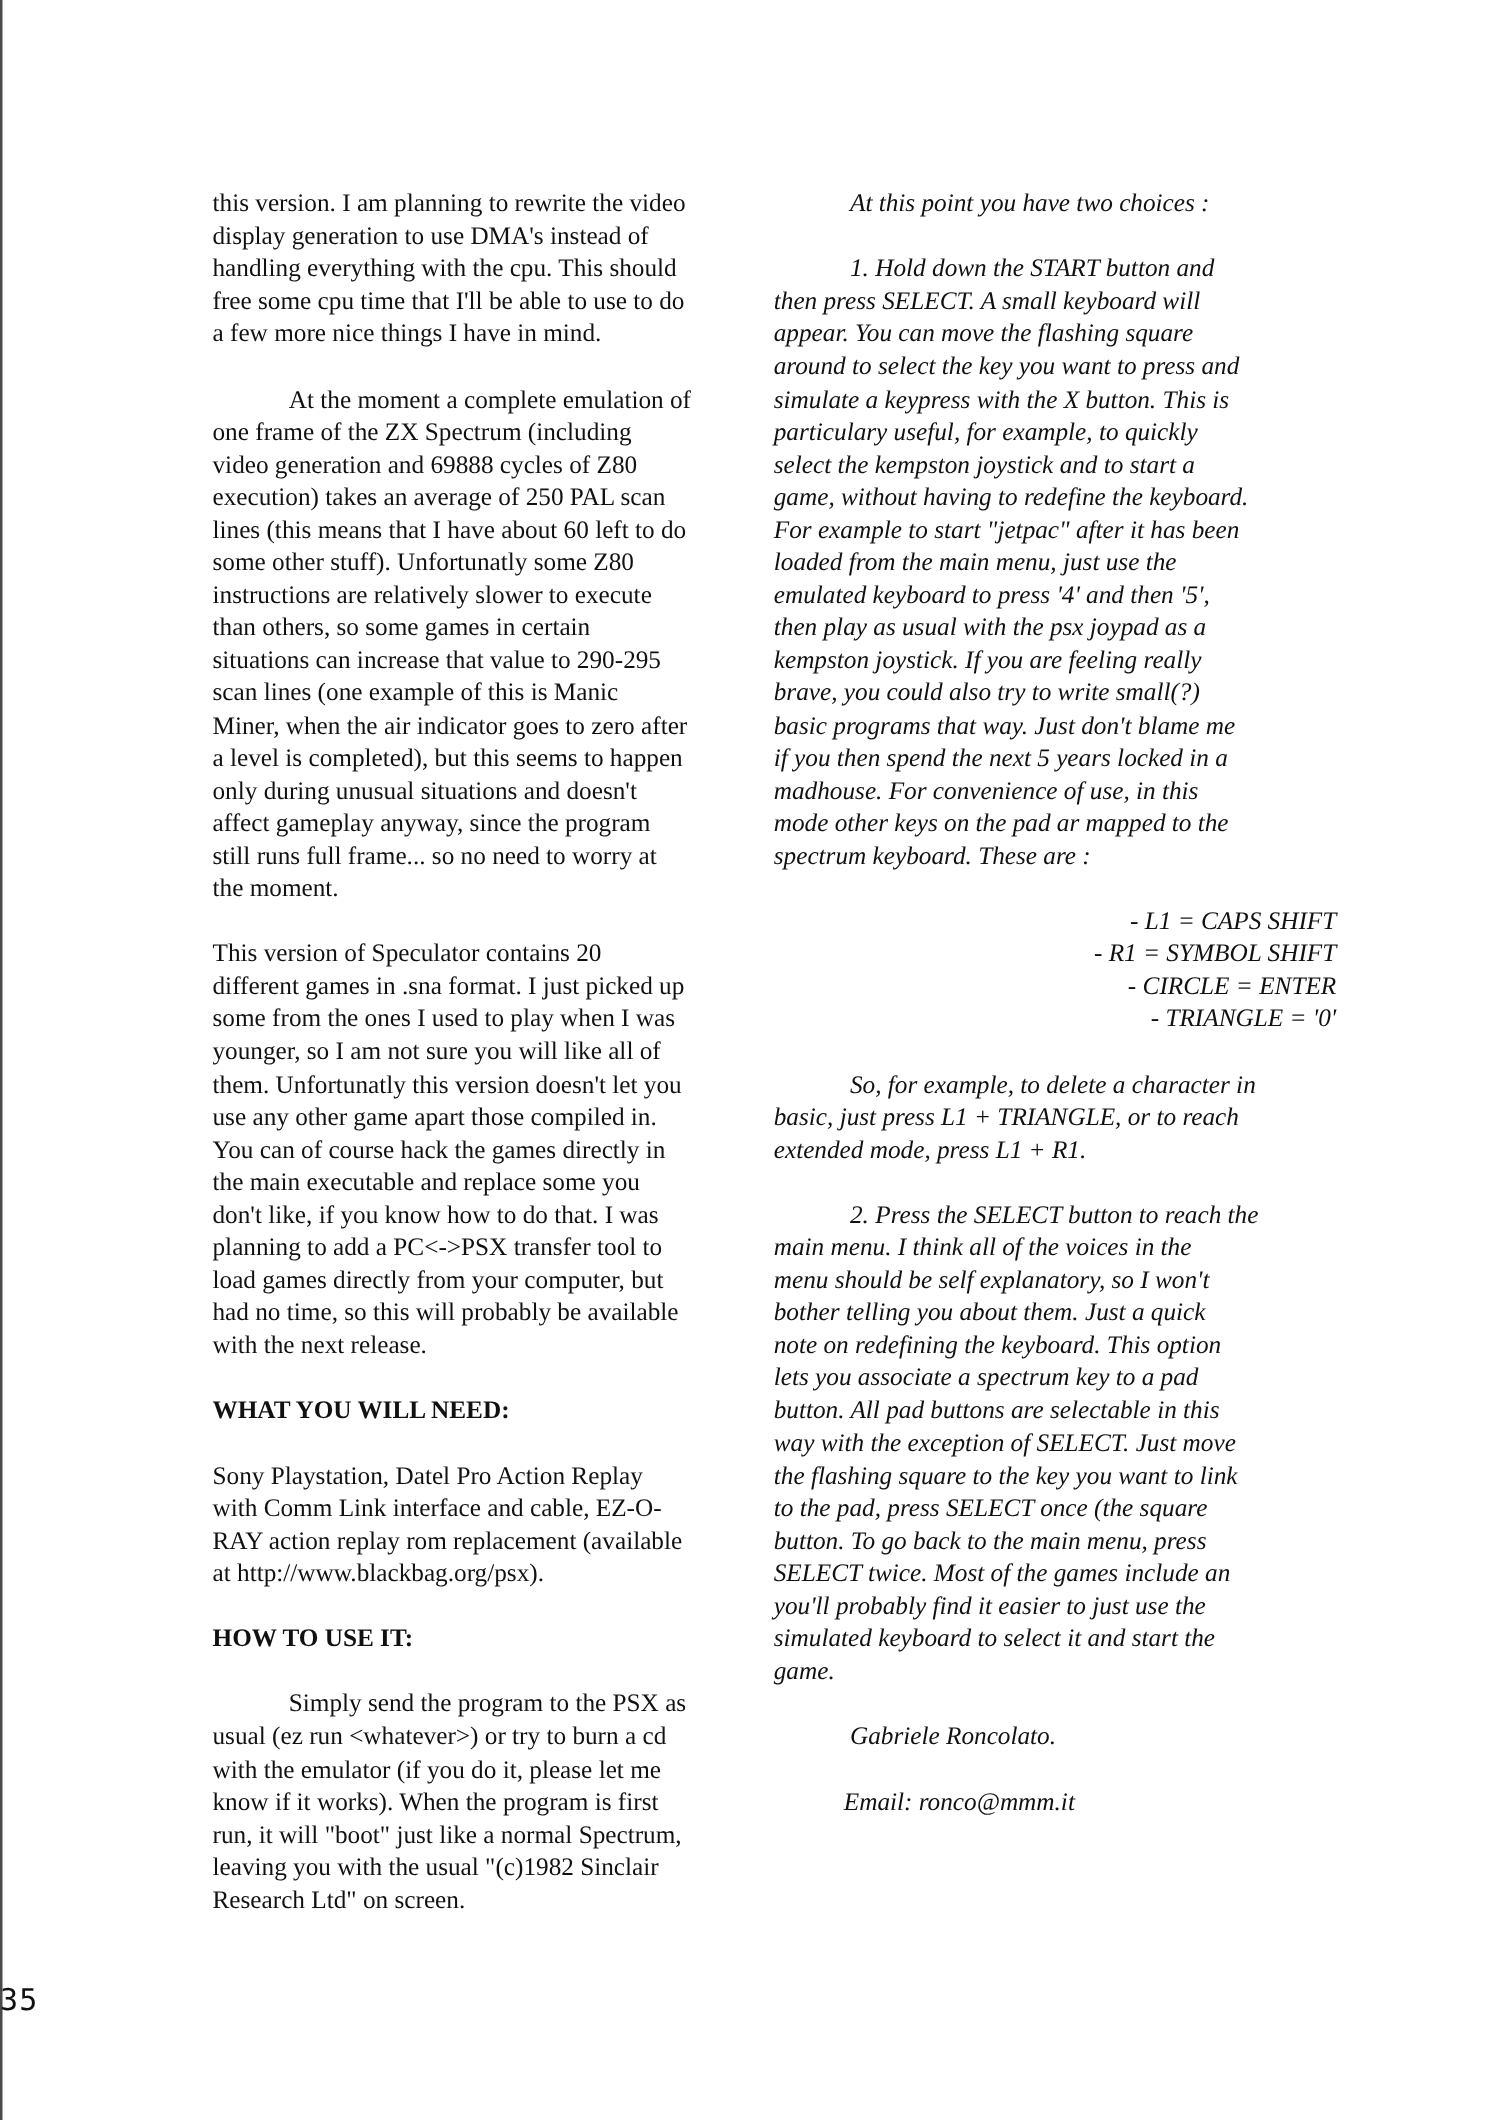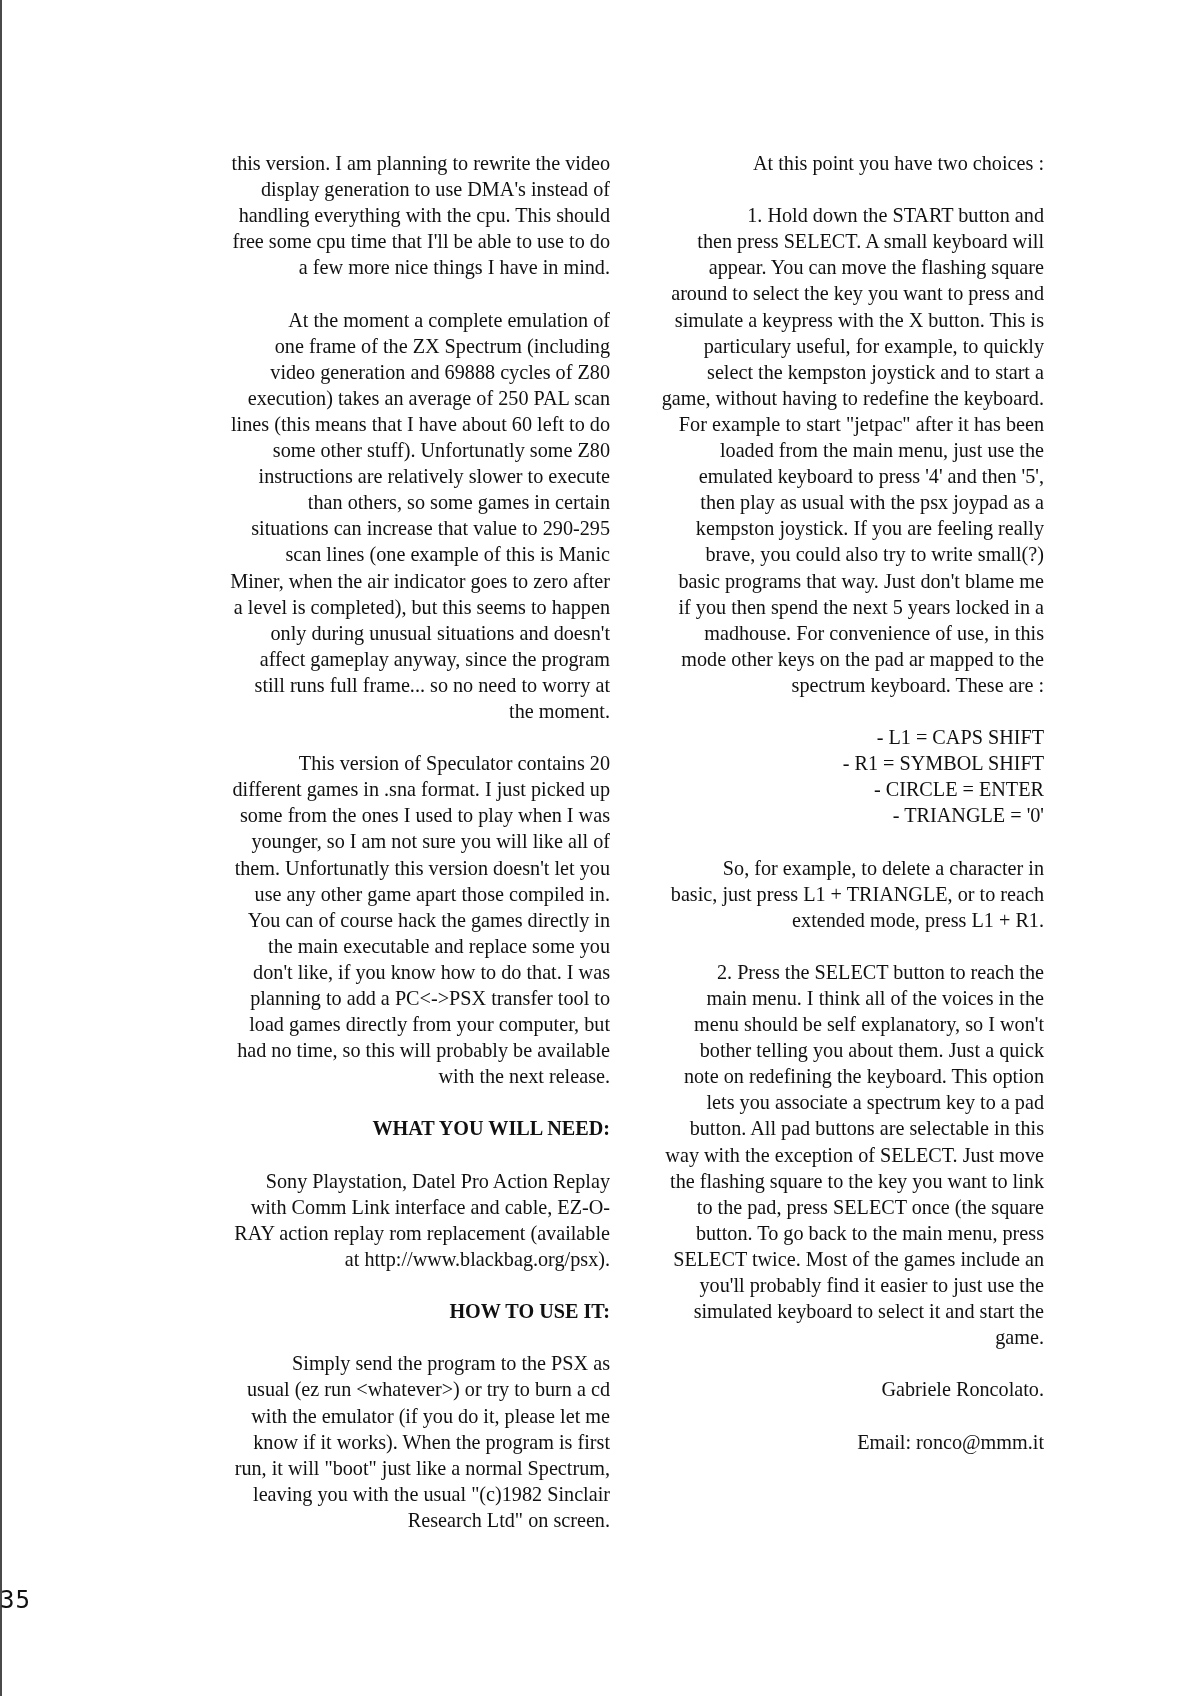--- a/index.html
+++ b/index.html
@@ -27,27 +27,27 @@
     font-family: "Liberation Serif", serif;
     font-size: 20.2px;
     line-height: 26.1px;
     color: #111111;
   }
   .col-left {
     left: 170px;
     width: 440px;
   }
   .col-right {
-    left: 594px;
+    left: 619px;
     width: 450px;
+    font-style: italic;
   }
   .column p {
     margin: 0 0 26.1px 0;
     white-space: normal;
-    text-align: right;
   }
   .indent {
     text-indent: 61px;
   }
   .heading {
     font-weight: bold;
   }
   .line {
     display: block;
     white-space: nowrap;

